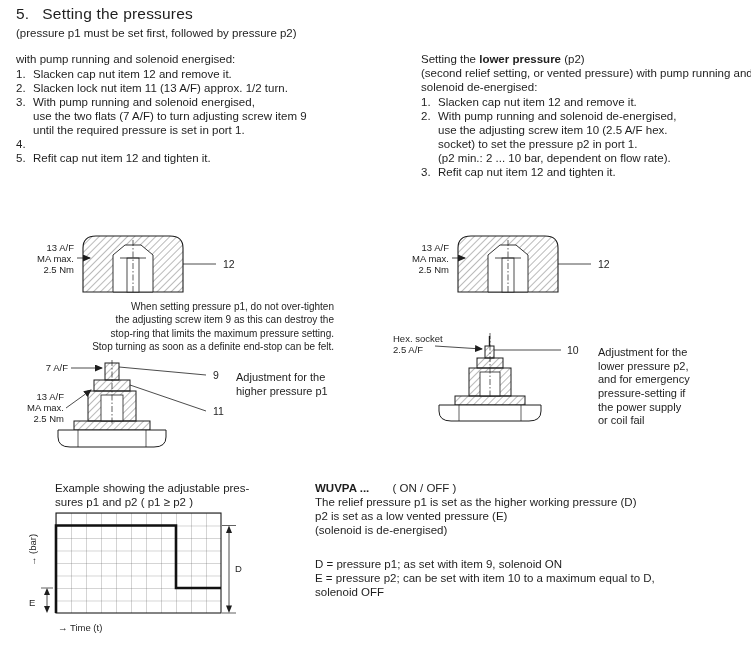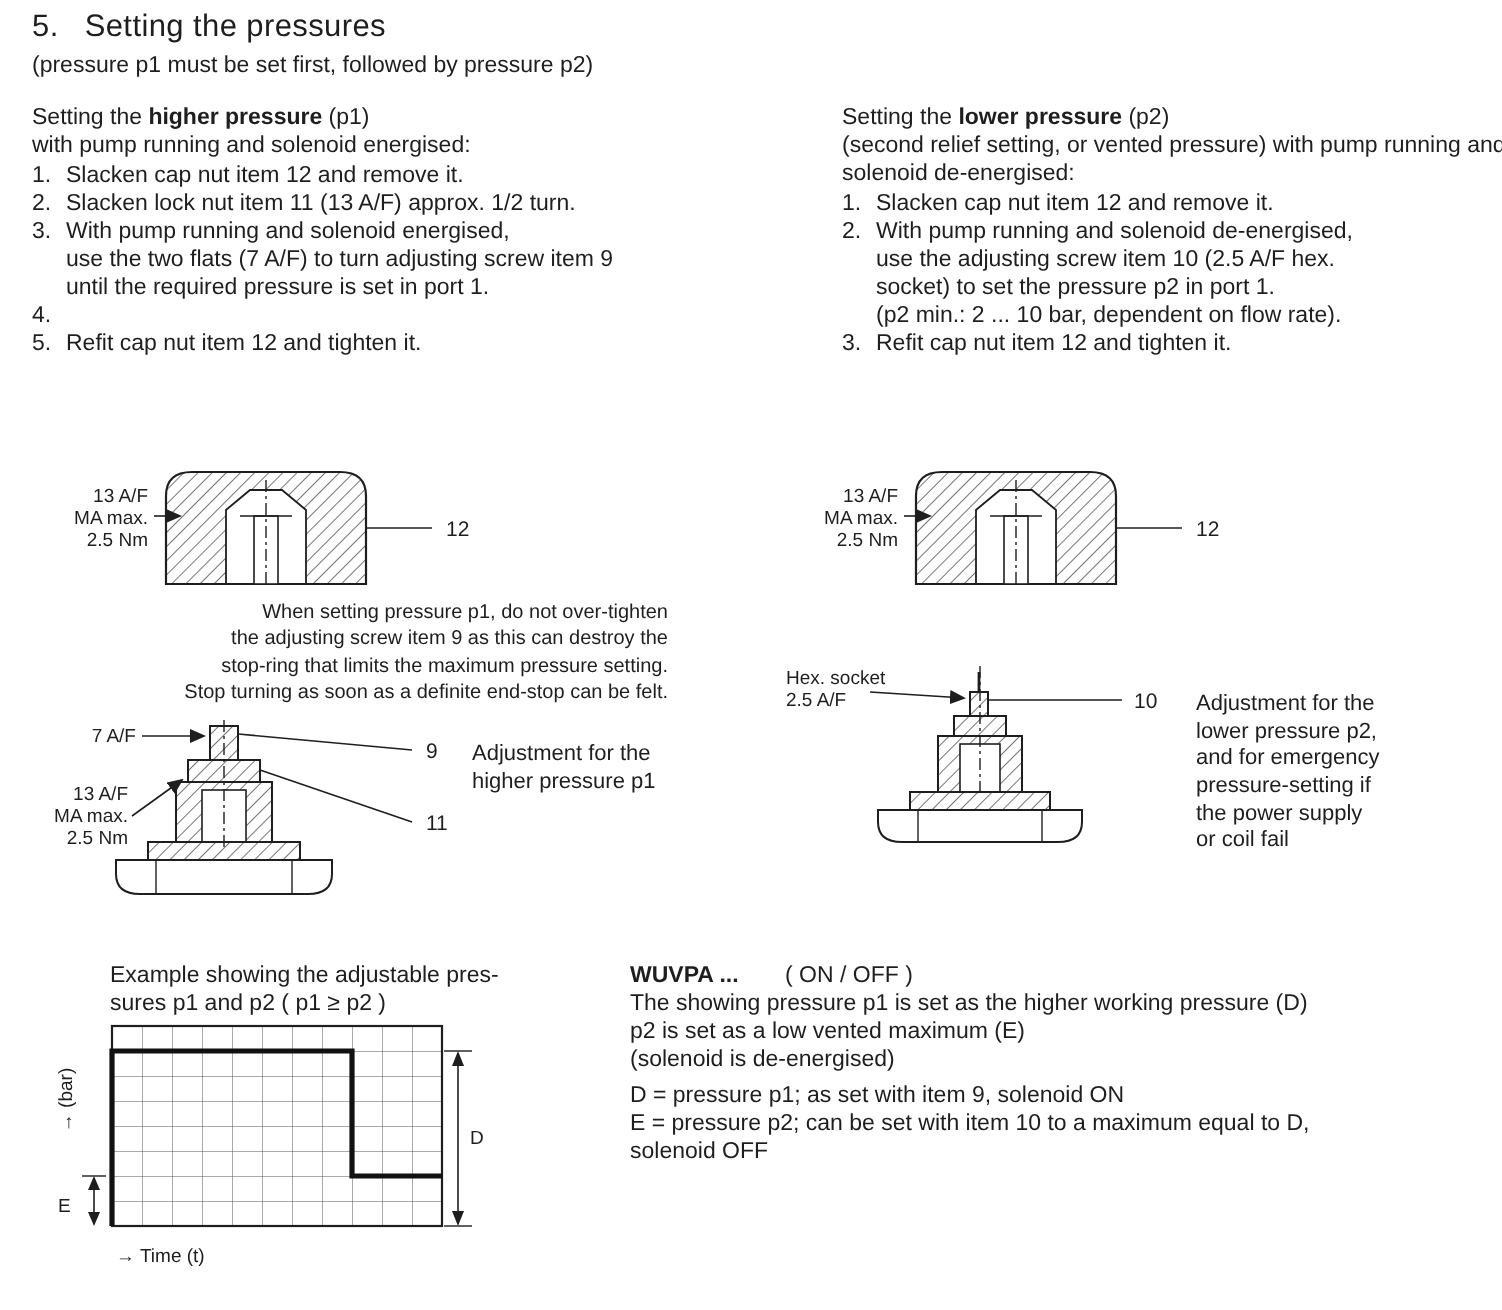--- a/index.html
+++ b/index.html
@@ -23,23 +23,20 @@
 </style>
 </head>
 <body>
 
 <div class="abs title" style="left:16px;top:5px">
   <span>5.</span><span class="gap"></span><span>Setting the pressures</span>
 </div>
 <div class="abs body-text" style="left:16px;top:26px">(pressure p1 must be set first, followed by pressure p2)</div>
 
 <div class="abs body-text" style="left:16px;top:52px;width:372px">
-  <div>
-    <span>Setting the </span><span class="em">higher pressure</span><span> (p1)</span>
-  </div>
   <div>with pump running and solenoid energised:</div>
   <div class="steps">
     <div class="step">
       <span class="step-num">1.</span>
       <span class="step-text">Slacken cap nut item 12 and remove it.</span>
     </div>
     <div class="step">
       <span class="step-num">2.</span>
       <span class="step-text">Slacken lock nut item 11 (13 A/F) approx. 1/2 turn.</span>
     </div>
@@ -250,19 +247,19 @@
   </g>
   <text class="dlabel" transform="rotate(-90 10 42)" x="10" y="42" text-anchor="middle">→ (bar)</text>
   <text class="dlabel" x="32" y="123">→ Time (t)</text>
 </svg>
 
 <div class="abs body-text" style="left:315px;top:481px;width:430px">
   <div>
     <span class="em">WUVPA ...</span>
     <span style="margin-left:20px">( ON / OFF )</span>
   </div>
-  <div>The showing pressure p1 is set as the higher working pressure (D)</div>
-  <div>p2 is set as a low vented maximum (E)</div>
+  <div>The relief pressure p1 is set as the higher working pressure (D)</div>
+  <div>p2 is set as a low vented pressure (E)</div>
   <div>(solenoid is de-energised)</div>
-  <div class="preline" style="margin-top:4px">D = pressure p1; as set with item 9, solenoid ON</div>
+  <div class="preline" style="margin-top:20px">D = pressure p1; as set with item 9, solenoid ON</div>
   <div class="preline">E = pressure p2; can be set with item 10 to a maximum equal to D,
 solenoid OFF</div>
 </div>
 
 </body></html>

